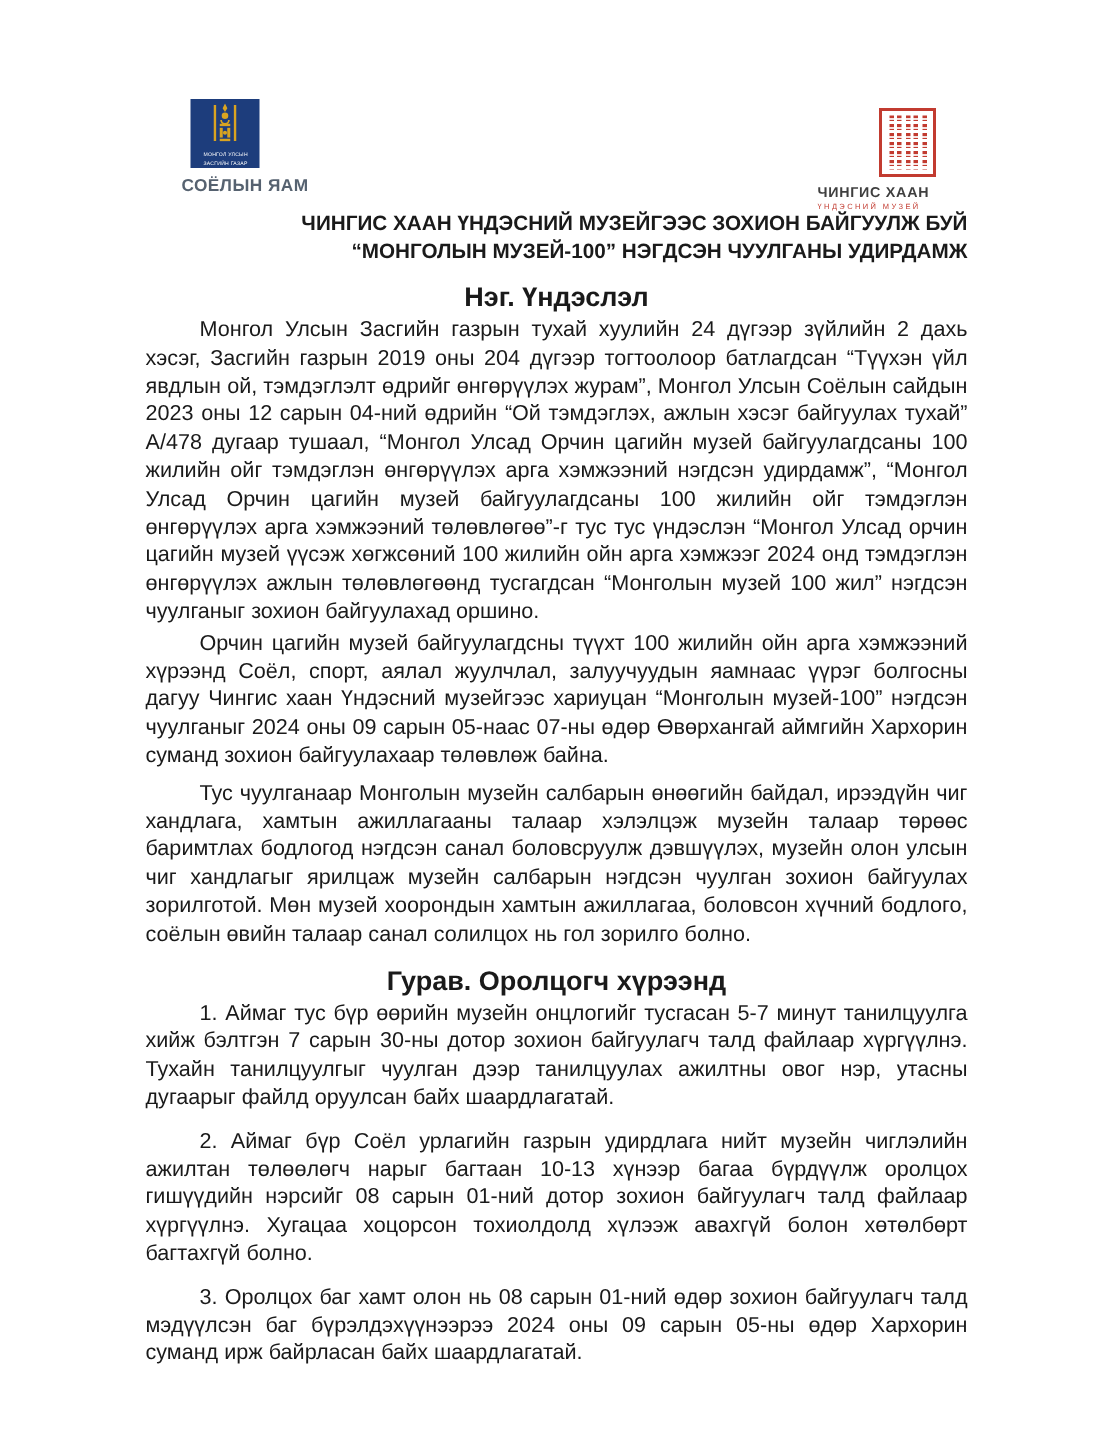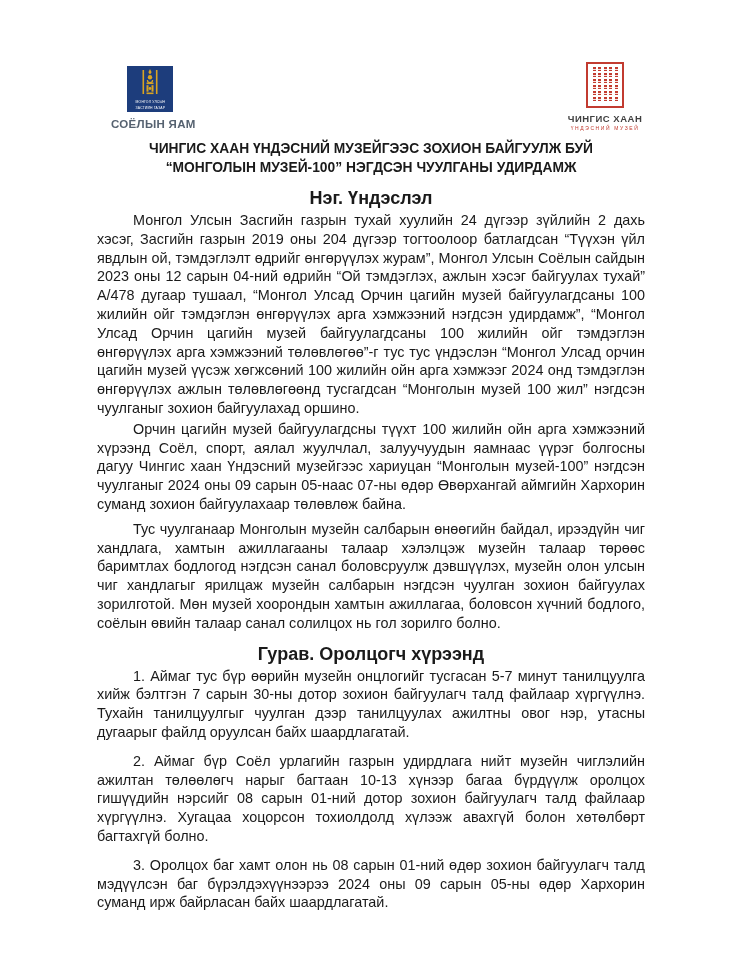--- a/index.html
+++ b/index.html
@@ -22,36 +22,36 @@
     width: 46px; height: 46px; background: #1d3d7c;
     margin-left: 16px;
     display: flex; flex-direction: column; align-items: center; justify-content: flex-start;
     box-sizing: border-box; padding-top: 3px;
   }
   .ministry-tiny {
     color: #ffffff; font-size: 4px; line-height: 4.5px; text-align: center;
     transform: scale(0.85); letter-spacing: 0.2px; margin-top: 1px; white-space: nowrap;
   }
   .ministry-caption {
-    margin-top: 6px; font-size: 11.5px; font-weight: bold; color: #566270; letter-spacing: 0.3px;
+    margin-top: 6px; font-size: 11.5px; font-weight: bold; color: #566270; letter-spacing: 0.3px; margin-left: 10px;
   }
-  .museum-logo-block { position: absolute; right: -20px; top: 62px; width: 120px; text-align: center; }
+  .museum-logo-block { position: absolute; right: -20px; top: 72px; width: 120px; }
   .museum-seal {
     width: 38px; height: 46px; margin: 0 auto;
     border: 2.5px solid #c23b30; box-sizing: border-box; background: #fff;
     display: flex; justify-content: space-evenly; align-items: stretch; padding: 3px 2px;
   }
   .seal-col {
     width: 3px;
     background: repeating-linear-gradient(180deg, #c23b30 0 2px, rgba(194,59,48,0.15) 2px 3px, #c23b30 3px 4px, transparent 4px 6px);
   }
   .museum-caption { margin-top: 5px; font-size: 9.5px; font-weight: bold; color: #3f3f3f; letter-spacing: 0.5px; }
   .museum-subcaption { margin-top: 1px; font-size: 5px; color: #c23b30; letter-spacing: 1.6px; }
   
-  .doc-title { text-align: center; font-weight: bold; font-size: 13.8px; line-height: 18.5px; }
+  .doc-title { text-align: right; font-weight: bold; font-size: 13.8px; line-height: 18.5px; }
   
   .organizers { margin-top: 13px; font-size: 14.4px; line-height: 19.3px; }
   .organizers b { font-weight: bold; }
   
   .sec-heading { text-align: center; font-weight: bold; font-size: 18px; line-height: 19px; margin: 12px 0 3px 0; }
   .para {
     font-size: 14.4px; line-height: 18.8px; text-align: justify;
     text-indent: 36px; margin: 6px 0 0 0;
   }
   .para.first { margin-top: 2px; }

